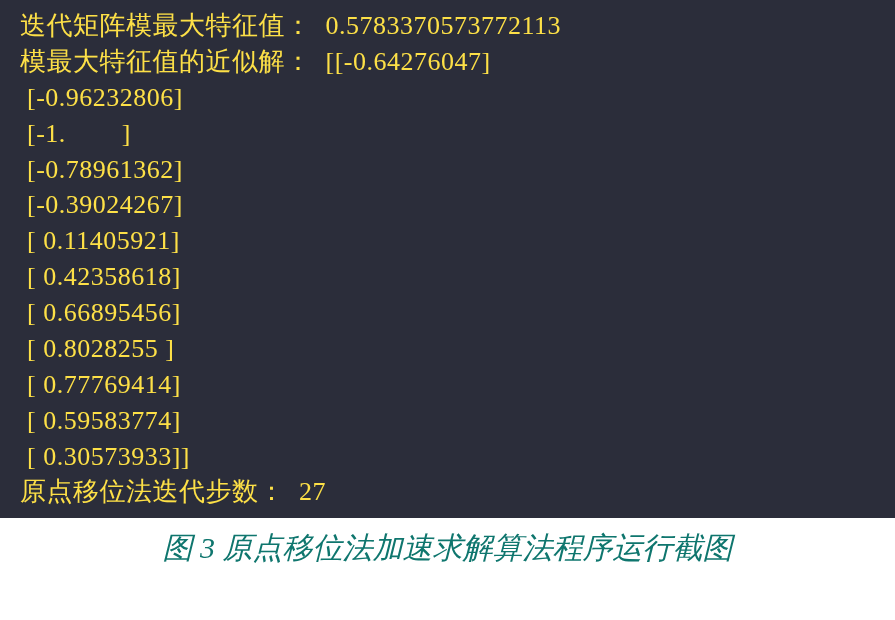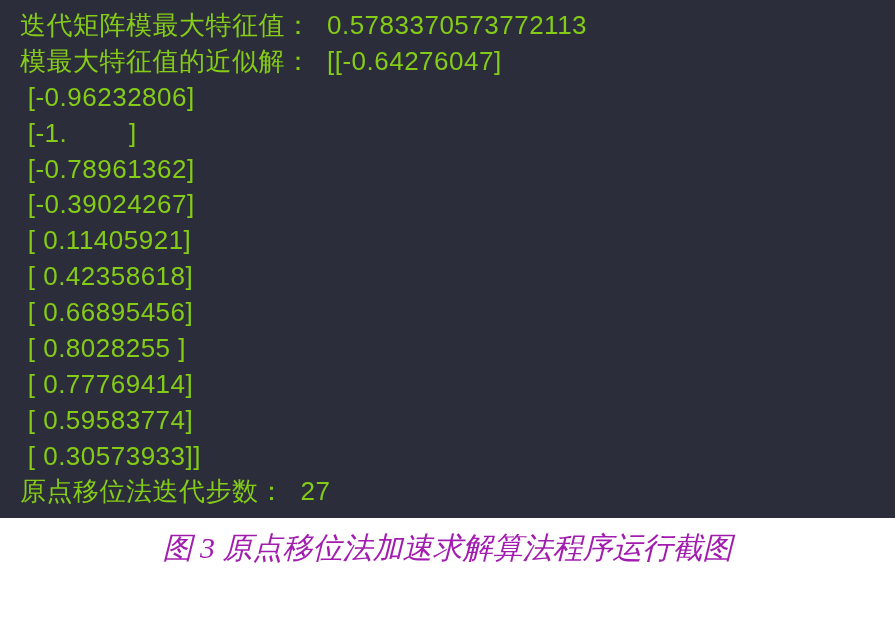--- a/index.html
+++ b/index.html
@@ -8,33 +8,33 @@
       box-sizing: border-box;
     }
     body {
       width: 895px;
       height: 620px;
       background: #ffffff;
       font-family: "Microsoft YaHei", "SimSun", sans-serif;
     }
     .terminal {
       background: #2b2d3a;
-      color: #84cc16;
+      color: #fde047;
       padding: 8px 4px 8px 20px;
-      font-family: Liberation Sans, sans-serif;
+      font-family: Liberation Serif, serif;
       font-size: 26px;
       line-height: 1.38;
       white-space: pre;
       letter-spacing: 0.5px;
     }
     .caption {
       text-align: center;
       font-family: "KaiTi", "楷体", "STKaiti", serif;
       font-size: 30px;
-      color: #a21caf;
+      color: #0f766e;
       padding: 10px 0;
       font-style: italic;
     }
   </style>
 </head>
 <body>
 
 <div class="terminal"><span>迭代矩阵模最大特征值：</span><span>  0.5783370573772113</span>
 <span>模最大特征值的近似解：</span><span>  [[-0.64276047]</span>
 <span> [-0.96232806]</span>

